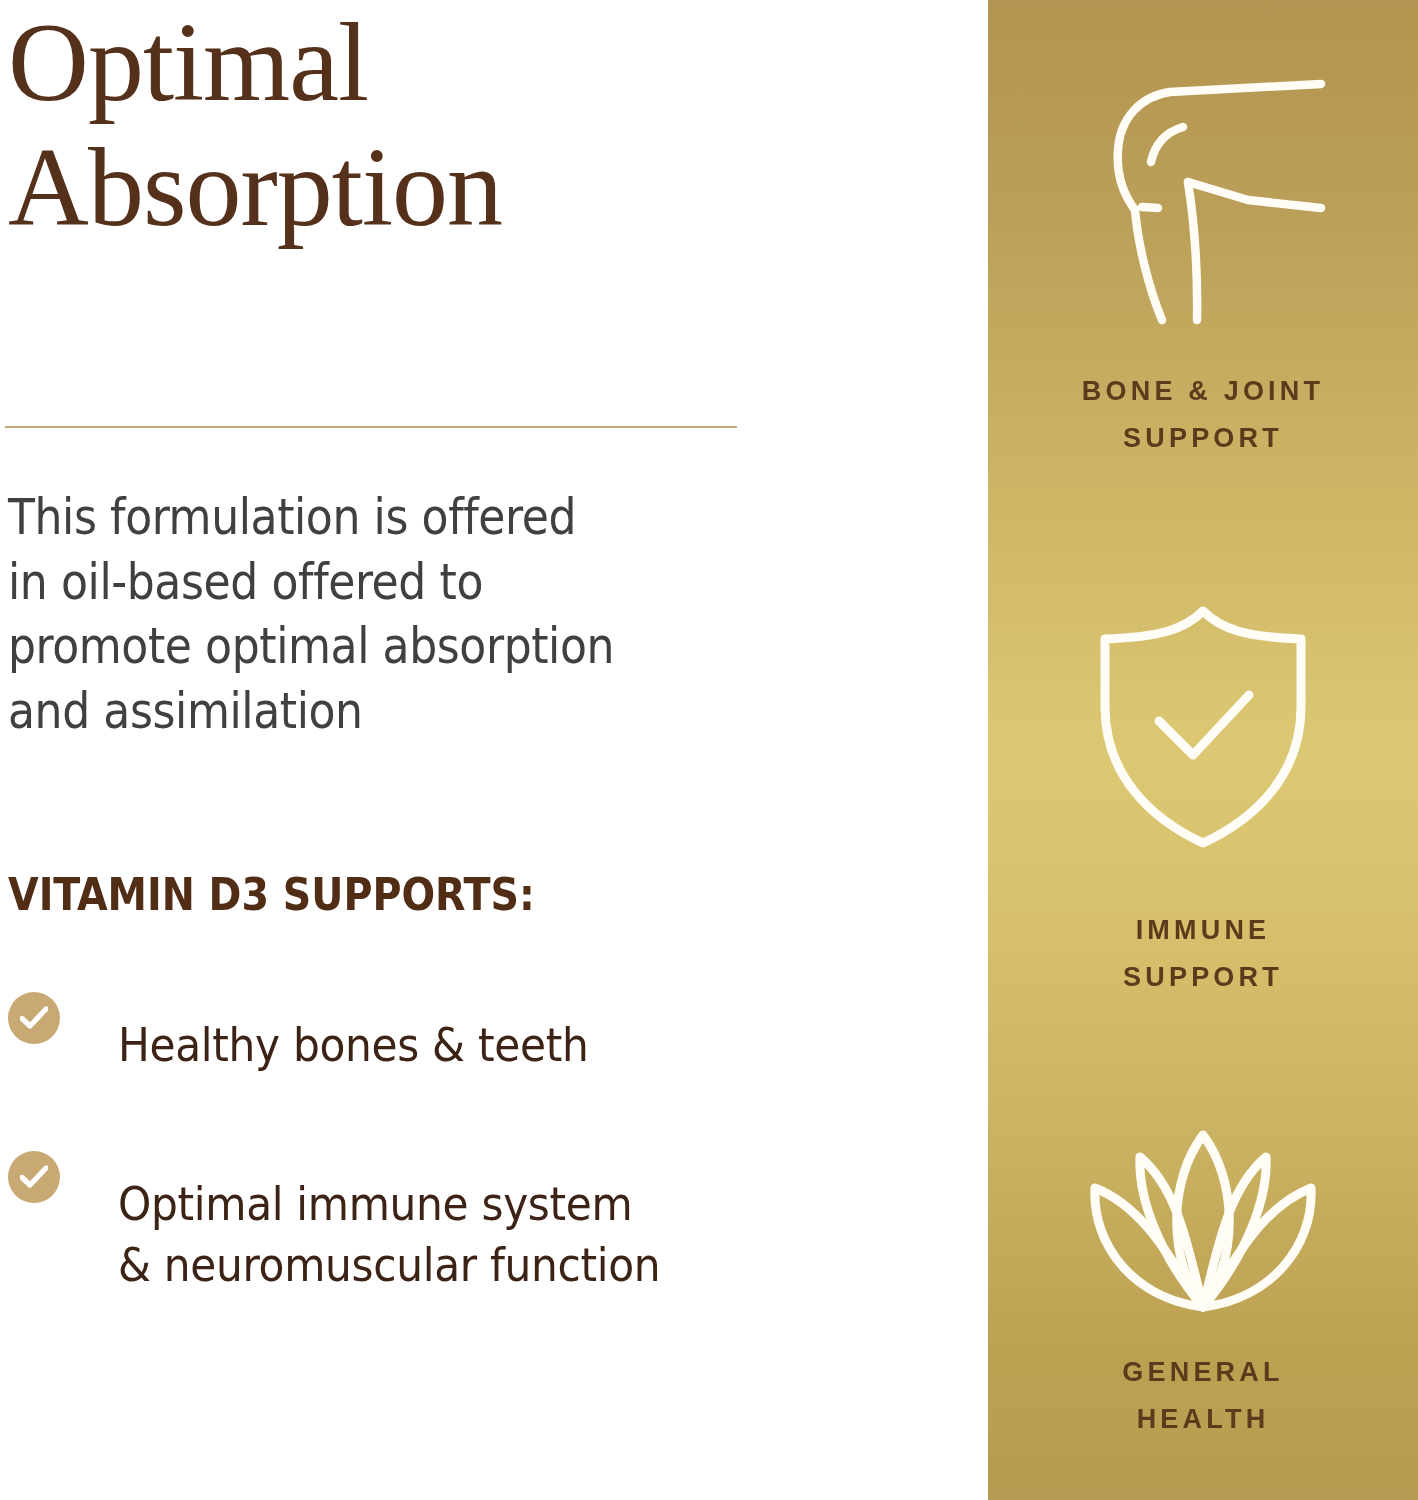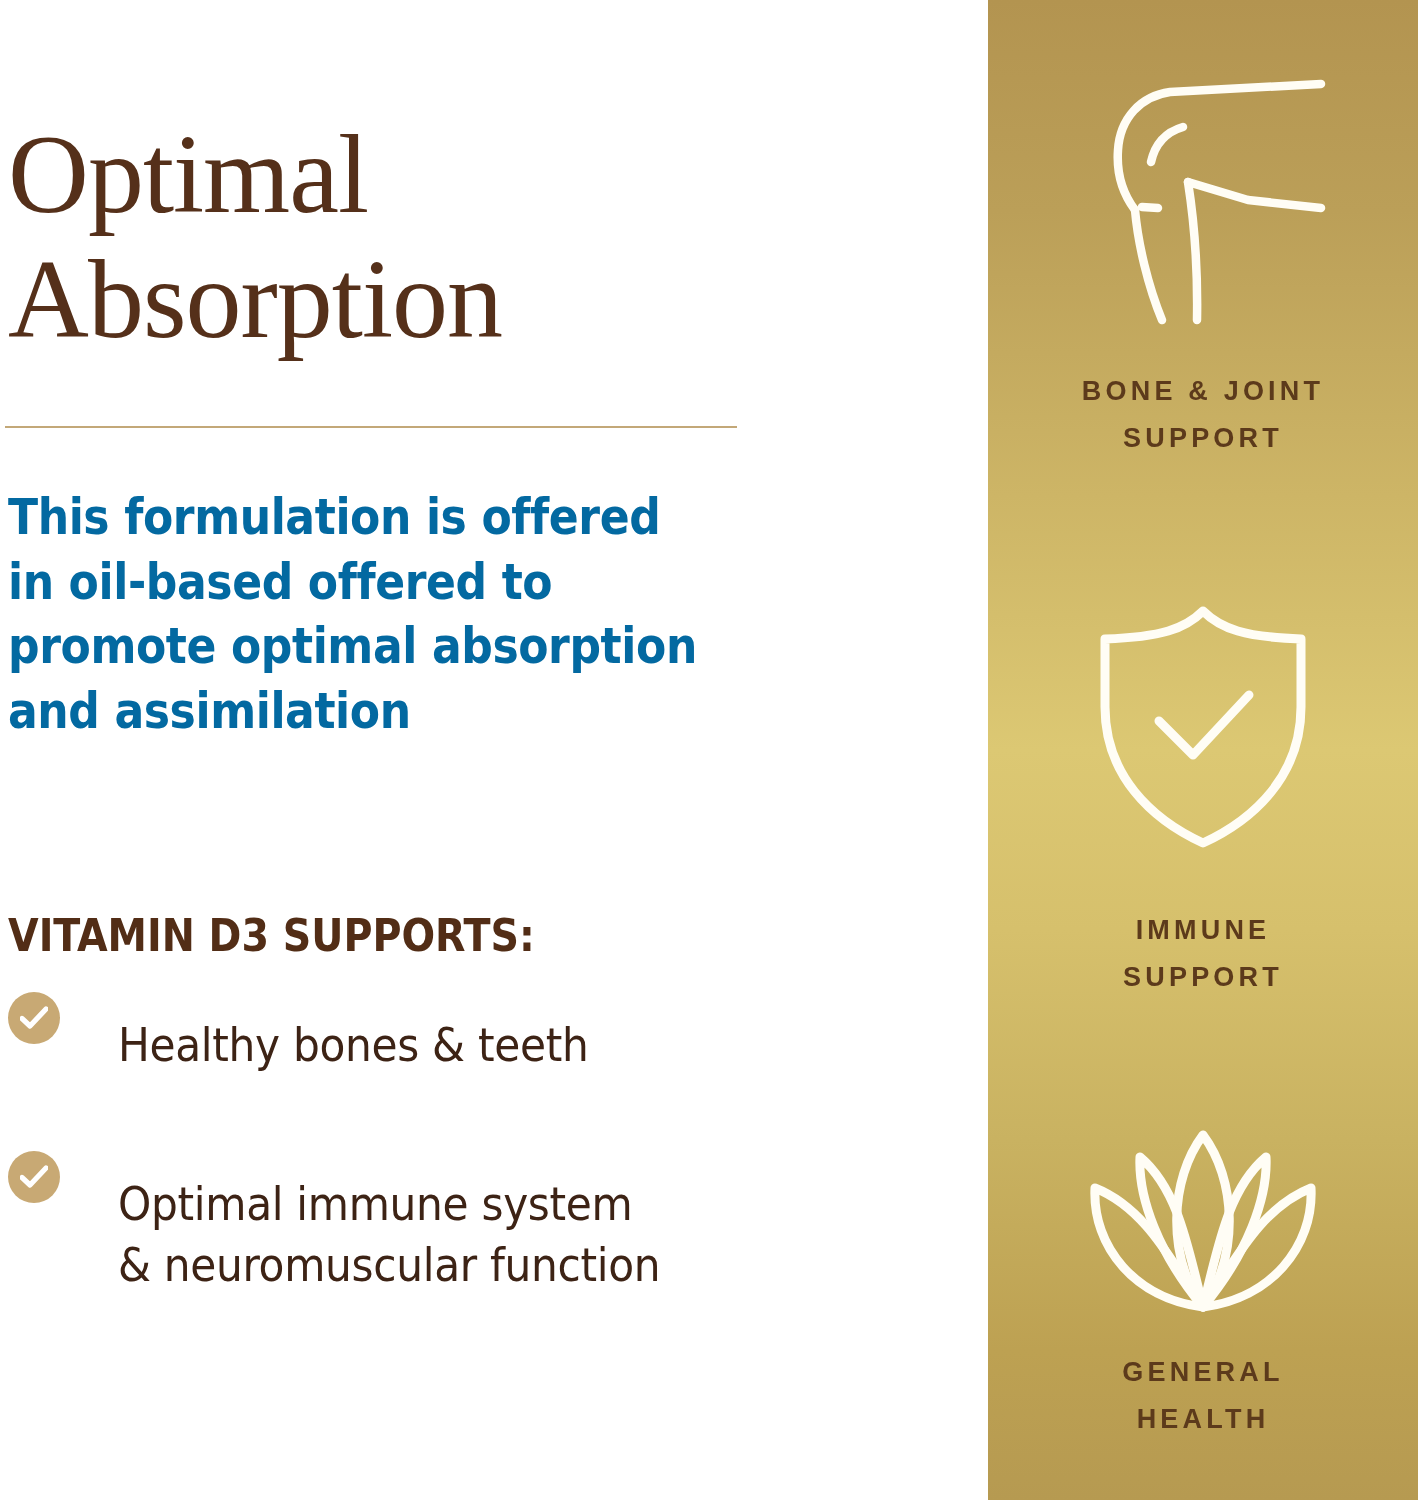--- a/index.html
+++ b/index.html
@@ -26,21 +26,20 @@
     left: 0;
     top: 0;
     width: 988px;
     height: 1500px;
     box-sizing: border-box;
     padding: 0 40px 0 8px;
   }
 
   .headline {
     margin: 0;
-    padding-top: 112px;
     font-family: "Liberation Serif", "DejaVu Serif", serif;
     font-weight: 400;
     font-size: 112px;
     line-height: 1.12;
     letter-spacing: -1px;
     color: #55301a;
   }
   .headline-line { display: block; }
 
   .divider {
@@ -52,33 +51,33 @@
     background: #c3a878;
   }
 
   .intro {
     position: absolute;
     left: 8px;
     top: 486px;
     width: 840px;
     margin: 0;
     font-family: "DejaVu Sans Condensed", "Liberation Sans Narrow", "Liberation Sans", sans-serif;
-    font-weight: 700;
+    font-weight: 400;
     font-size: 49px;
     line-height: 1.32;
     letter-spacing: -0.4px;
-    color: #0369a1;
+    color: #404040;
     font-stretch: condensed;
   }
   .intro-line { display: block; }
 
   .supports-title {
     position: absolute;
     left: 8px;
-    top: 912px;
+    top: 871px;
     margin: 0;
     font-family: "DejaVu Sans Condensed", "Liberation Sans Narrow", "Liberation Sans", sans-serif;
     font-weight: 700;
     font-size: 44px;
     line-height: 1.1;
     letter-spacing: 0px;
     color: #522d16;
     font-stretch: condensed;
   }
 

